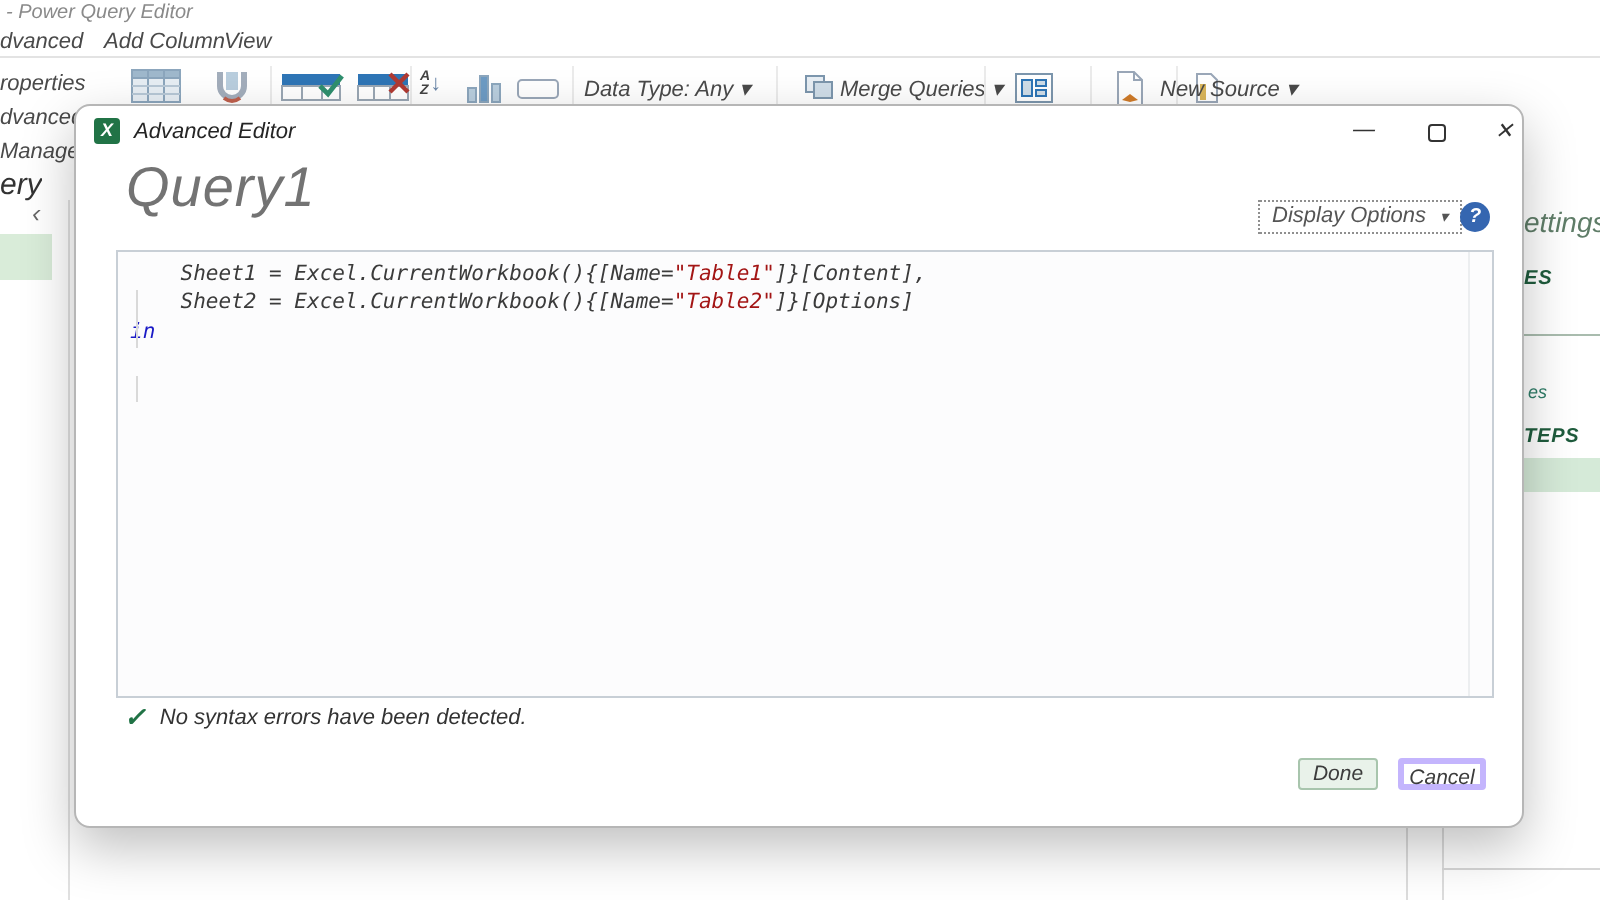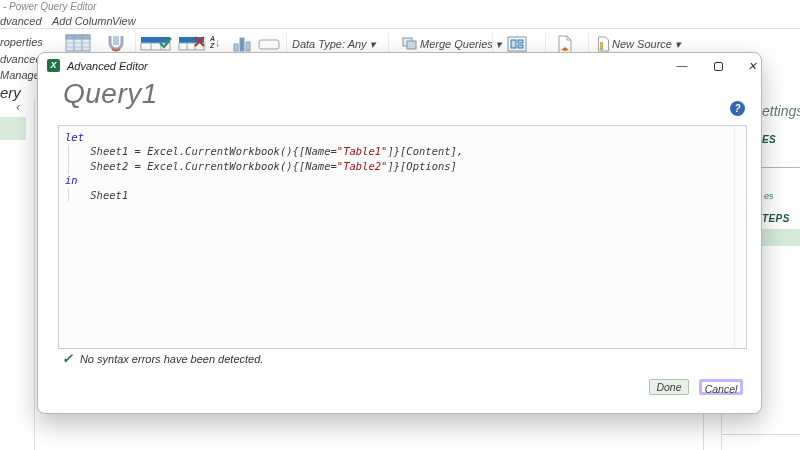--- a/index.html
+++ b/index.html
@@ -171,21 +171,21 @@
           <path d="M4 15 l4 -3 4 3 -4 1 z" fill="#d07b28"></path>
         </svg>
     </div>
     <div class="abs rb-sep" style="left:588px"></div>
     <div class="abs" style="left:597px;top:6px">
       <svg width="13" height="16">
           <path d="M1.5 1 h7 l3 3 v11 h-10 z" fill="#fff" stroke="#9aa7b8"></path>
           <rect x="3" y="6" width="3" height="8" fill="#d9b55a"></rect>
         </svg>
     </div>
-    <span class="rb-label" style="left:612px;top:8px">New Source ▾</span>
+    <span class="rb-label" style="left:580px;top:8px">New Source ▾</span>
   </div>
 
   <span class="abs left-frag" style="left:0;top:84px;color:#333">ery</span>
   <span class="abs collapse-glyph">‹</span>
   <div class="abs query-selected"></div>
   <div class="abs pane-line-left"></div>
 
   <span class="abs sp-title">ettings</span>
   <span class="abs sp-bold" style="left:762px;top:134px">ES</span>
   <div class="abs sp-line"></div>
@@ -200,32 +200,33 @@
     <div class="abs dlg-icon">X</div>
     <span class="abs dlg-title">Advanced Editor</span>
     <div class="ctl ctl-min">—</div>
     <div class="ctl ctl-max">
         <div class="box"></div>
       </div>
     <div class="ctl ctl-close">✕</div>
 
     <div class="abs query-name">Query1</div>
 
+    <div class="abs disp-opt">
+      <span>Display Options</span><span class="disp-caret">▾</span>
+    </div>
     <div class="abs help-icon">?</div>
 
     <div class="abs code-box">
       <div class="guide g1"></div>
       <div class="guide g2"></div>
       <div class="scroll-gutter"></div>
       <div class="code-lines" id="code-lines">
-          <div class="code-line"><span style="color: rgb(26, 26, 198);">let</span></div>
           <div class="code-line"><span style="color: rgb(59, 59, 59); text-align: right;">    Sheet1 = Excel.CurrentWorkbook(){[Name=</span><span style="color: rgb(163, 21, 21);">"Table1"</span><span style="color: rgb(59, 59, 59);">]}[Content],</span></div>
           <div class="code-line"><span style="color: rgb(59, 59, 59);">    Sheet2 = Excel.CurrentWorkbook(){[Name=</span><span style="color: rgb(163, 21, 21);">"Table2"</span><span style="color: rgb(59, 59, 59);">]}[Options]</span></div>
           <div class="code-line"><span style="color: rgb(26, 26, 198);">in</span></div>
-          <div class="code-line"><span style="color: rgb(59, 59, 59);">    Sheet1</span></div>
         </div>
     </div>
 
     <div class="abs status-row">
       <span class="status-check">✓</span>
       <span class="status-text">No syntax errors have been detected.</span>
     </div>
 
     <div class="btn btn-done">Done</div>
     <div class="btn btn-cancel">Cancel</div>

